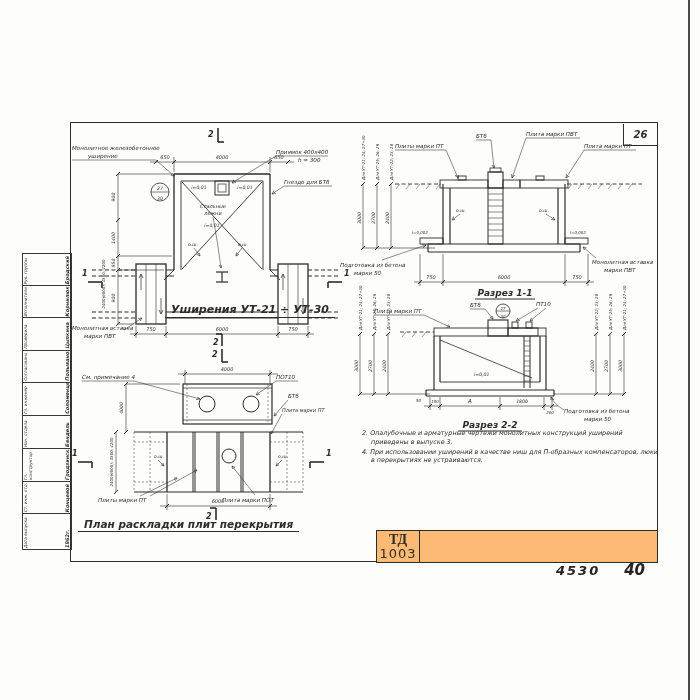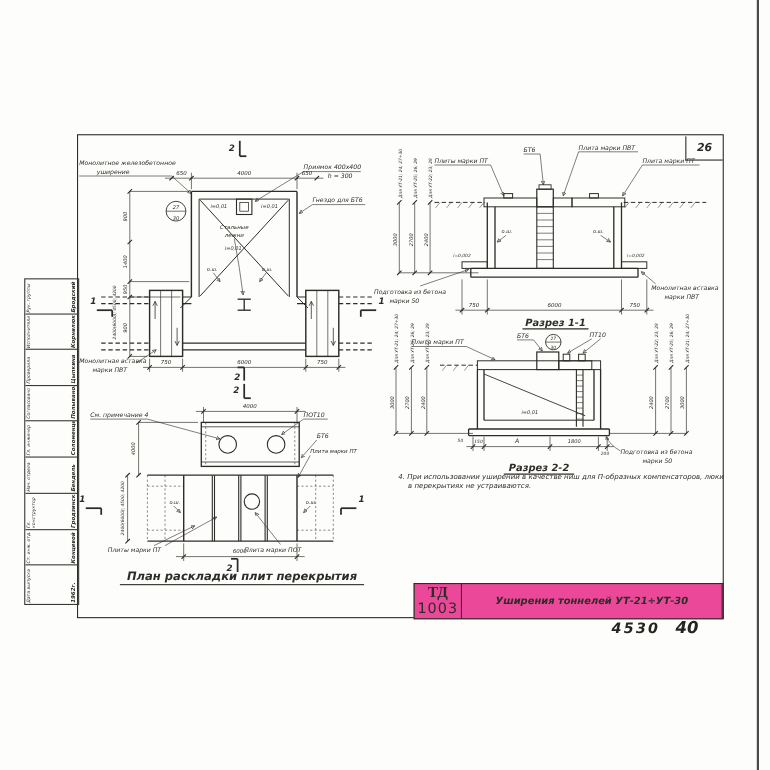--- a/index.html
+++ b/index.html
@@ -16,44 +16,44 @@
   svg line,svg path,svg rect,svg circle,svg polyline{stroke:#2e2c28;fill:none;}
   svg text{fill:#2e2c28;stroke:none;font-family:"DejaVu Sans",sans-serif;font-style:italic;}
   .t4{font-size:4px;} .t45{font-size:4.6px;} .t5{font-size:5px;} .t55{font-size:5.6px;} .t8{font-size:8px;font-weight:bold;} .t9{font-size:9px;font-weight:bold;}
   .mid{text-anchor:middle;}
   .dash{stroke-dasharray:4 2.5;} .dd{stroke-dasharray:2 2;}
   .caption-a{position:absolute;left:130px;top:303px;width:240px;text-align:center;
              font-style:italic;font-weight:bold;font-size:11px;}
   .caption-a span{border-bottom:1.3px solid #2e2c28;padding:0 6px 1px;}
   .caption-a2{position:absolute;left:130px;top:320px;width:240px;text-align:center;
               font-style:italic;font-size:8.5px;}
-  .caption-d{position:absolute;left:78px;top:518px;width:284px;text-align:center;
+  .caption-d{position:absolute;left:78px;top:518px;width:284px;text-align:left;
              font-style:italic;font-weight:bold;font-size:10.5px;}
   .caption-d span{border-bottom:1.3px solid #2e2c28;padding:0 6px 1px;}
   .notes{position:absolute;left:362px;top:429px;width:296px;font-style:italic;}
   .notes-title{text-align:center;font-weight:bold;font-size:9px;margin-bottom:3px;}
   .notes-title span{border-bottom:1px solid #2e2c28;padding:0 4px 1px;}
   .note-item{font-size:6.4px;line-height:1.38;padding-left:9px;text-indent:-9px;margin-bottom:1px;}
   .titleblock{position:absolute;left:376px;top:530px;width:280px;height:31px;
-              border:1.7px solid #2e2c28;display:flex;background:#ec4899;}
+              border:1.7px solid #2e2c28;display:flex;background:#fdba74;}
   .tb-logo{width:42px;border-right:1.4px solid #2e2c28;display:flex;flex-direction:column;
            align-items:center;justify-content:center;}
   .tb-logo .td{font-family:"Liberation Serif",serif;font-weight:bold;font-size:14px;line-height:13px;}
   .tb-logo .n{font-size:13px;letter-spacing:1px;}
   .tb-title{flex:1;display:flex;align-items:center;justify-content:center;
             font-style:italic;font-weight:bold;font-size:9px;border-right:1.4px solid #2e2c28;}
   .tb-right{width:64px;display:flex;flex-direction:column;font-style:italic;font-size:6.6px;}
   .tb-row{flex:1;display:flex;align-items:center;justify-content:center;border-bottom:1px solid #2e2c28;font-weight:bold;}
   .tb-row:last-child{border-bottom:none;}
   .tb-sheet{flex:1;display:flex;}
   .tb-sheet .lab{flex:1.2;display:flex;align-items:center;justify-content:center;border-right:1px solid #2e2c28;}
   .tb-sheet .val{flex:1;display:flex;align-items:center;justify-content:center;font-weight:bold;}
   .handwritten{position:absolute;left:556px;top:561px;font-style:italic;font-weight:bold;
                font-size:13px;letter-spacing:2px;color:#262420;}
-  .handwritten .hw2{font-size:15px;margin-left:14px;letter-spacing:0;}
+  .handwritten .hw2{font-size:15px;margin-left:24px;letter-spacing:0;}
   .stamp{position:absolute;left:22px;top:253px;width:48px;height:295px;border:1px solid #3a3834;overflow:hidden;}
   .stamp-inner{position:absolute;left:0;top:295px;width:295px;height:48px;
                transform:rotate(-90deg);transform-origin:0 0;display:flex;}
   .stamp-cell{border-right:0.8px solid #3a3834;padding:1px 1px;display:flex;flex-direction:column;
               justify-content:space-between;overflow:hidden;}
   .stamp-cell .role{font-size:4.2px;font-style:italic;line-height:1.1;}
   .stamp-cell .name{font-size:5px;font-style:italic;font-weight:bold;line-height:1.1;}
   .stamp-cell.sep{border-right:1.8px solid #3a3834;}
 </style>
 </head>
@@ -209,20 +209,21 @@
     <path d="M0,36 H84 L102,52" stroke-width="0.55" marker-end="url(#arrA)"></path>
     <text class="t55" x="204" y="30">Приямок 400х400</text>
     <text class="t55" x="226" y="38">h = 300</text>
     <path d="M256,32 H204 L160,59" stroke-width="0.55" marker-end="url(#arrA)"></path>
     <text class="t55" x="212" y="60">Гнездо для БТ6</text>
     <path d="M260,62 H212 L200,70" stroke-width="0.55" marker-end="url(#arrA)"></path>
     <text class="t55" x="0" y="206">Монолитная вставка</text>
     <text class="t55" x="12" y="214">марки ПВТ</text>
     <path d="M52,206 L70,194" stroke-width="0.55" marker-end="url(#arrA)"></path>
   </svg>
+  <div class="caption-a"><span>Уширения УТ-21 ÷ УТ-30</span></div>
 
   <svg style="left:340px;top:126px;" width="320" height="176" viewBox="0 0 320 176">
     <defs>
       <marker id="arrB" markerWidth="8" markerHeight="8" refX="6" refY="3" orient="auto">
         <path d="M0,0 L6,3 L0,6 Z" fill="#2e2c28" stroke="none"></path>
       </marker>
       <pattern id="hbB" width="4" height="4" patternUnits="userSpaceOnUse" patternTransform="rotate(45)">
         <line x1="0" y1="0" x2="0" y2="4" stroke="#2e2c28" stroke-width="0.6"></line>
       </pattern>
     </defs>
@@ -528,29 +529,29 @@
     <text class="t5 mid" x="148" y="157">6000</text>
     <text class="t8" x="136" y="173">2</text>
     <g>
         <line x1="146" y1="162" x2="146" y2="174" stroke-width="1.6"></line>
         <line x1="146" y1="162" x2="140" y2="162" stroke-width="1.6"></line>
       </g>
   </svg>
   <div class="caption-d"><span>План раскладки плит перекрытия</span></div>
 
   <div class="notes">
+    <div class="note-item">2. Опалубочные и арматурные чертежи монолитных конструкций уширений приведены в выпуске 3.</div>
     <div class="note-item">4. При использовании уширений в качестве ниш для П-образных компенсаторов, люки в перекрытиях не устраиваются.</div>
   </div>
 
   <div class="titleblock">
     <div class="tb-logo">
       <div class="td">ТД</div>
       <div class="n">1003</div>
     </div>
-    <div class="tb-title">Уширения тоннелей УТ-21÷УТ-30</div>
   </div>
   <div class="handwritten">
     <span>4530</span><span class="hw2">40</span>
   </div>
 
   <div class="stamp">
     <div class="stamp-inner">
       <div class="stamp-cell" style="width:36px">
         <div class="role">Дата выпуска</div>
         <div class="name">1962г.</div>

